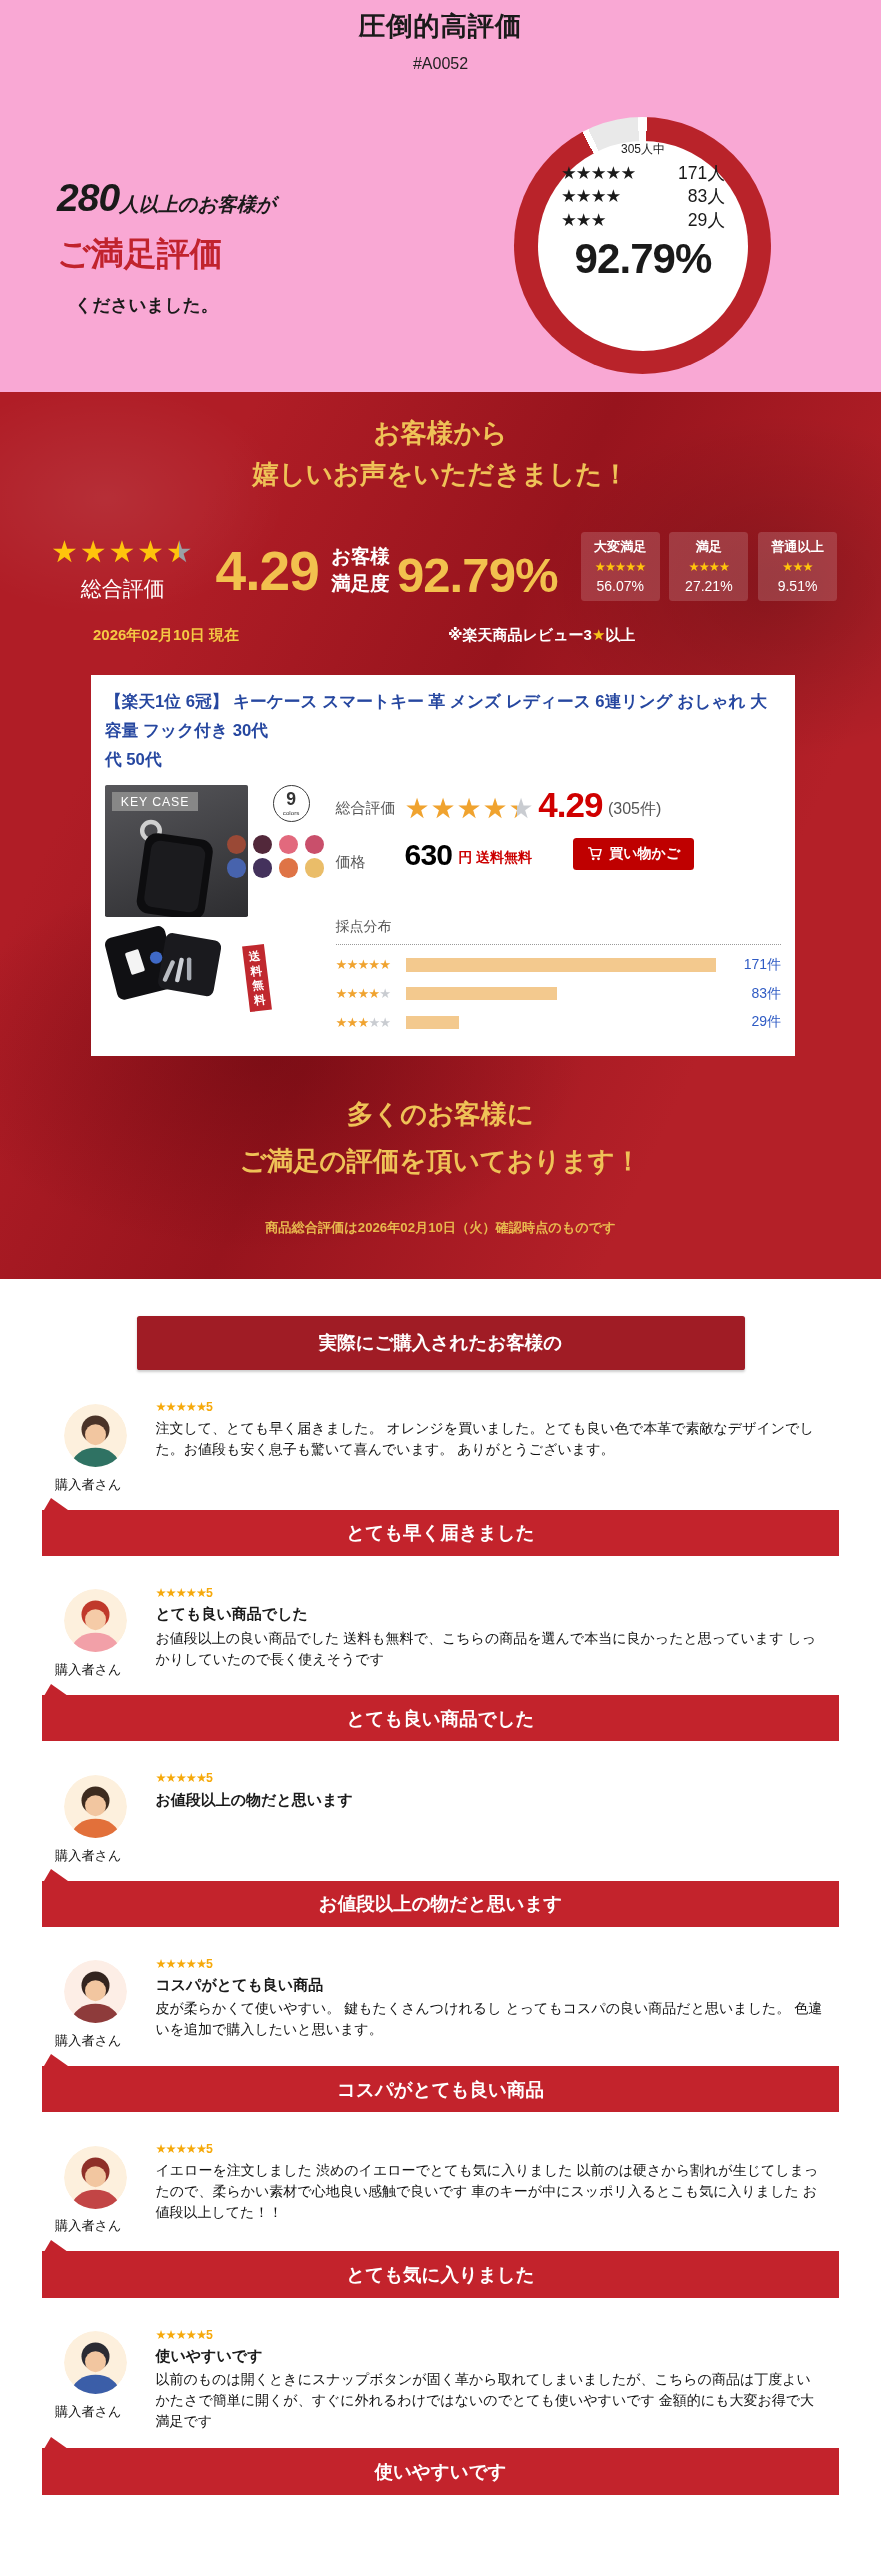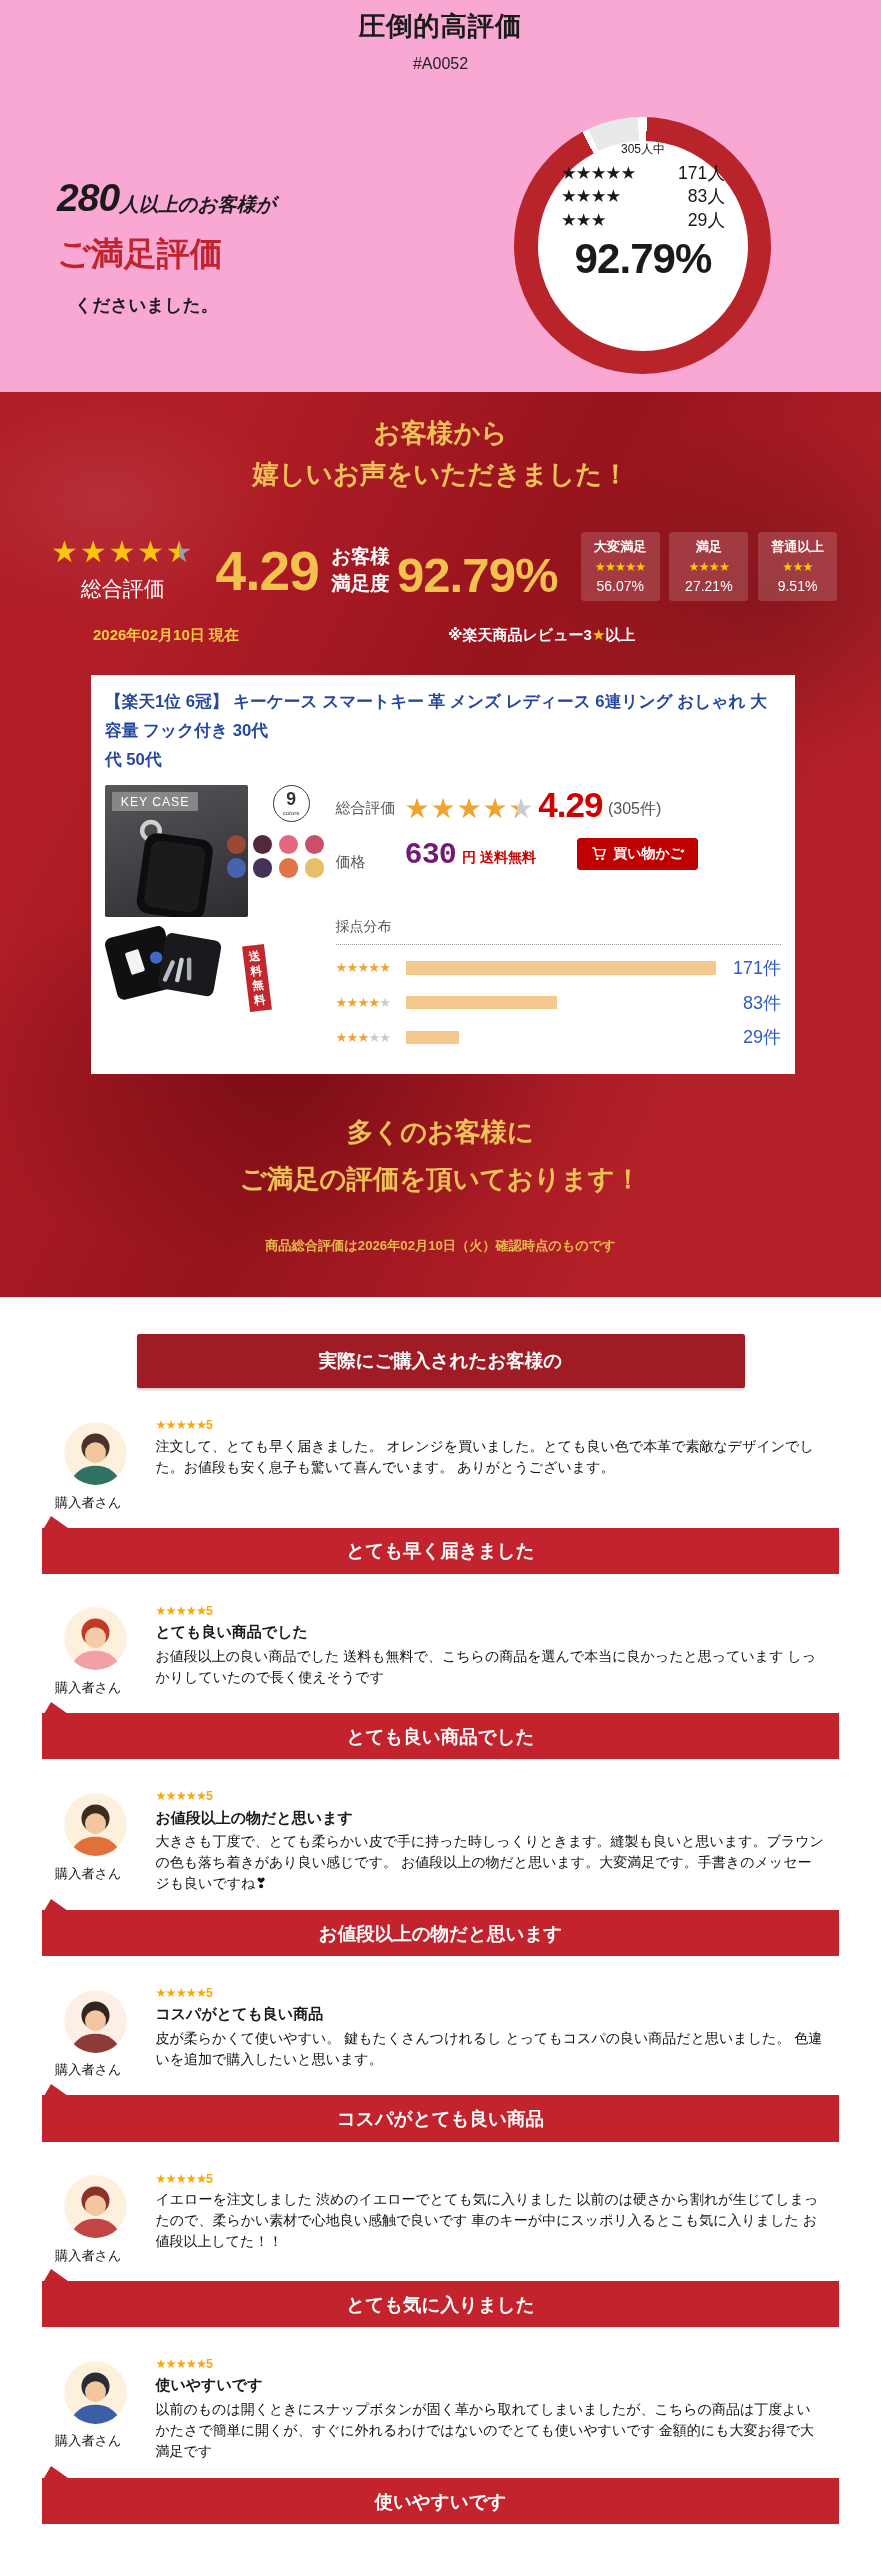--- a/index.html
+++ b/index.html
@@ -68,30 +68,30 @@
   .ship-badge { position:absolute; left:141px; top:21px; background:#c0282e; color:#fff; font-size:11.5px; font-weight:bold; line-height:1.25; padding:4.4px 5.3px; transform:rotate(-7deg); text-align:center; }
   .card-details { flex:1; padding-left:10.6px; }
   .cd-row1 { display:flex; align-items:flex-end; }
   .cd-label { font-size:15px; color:#555; width:69px; flex:none; }
   .cd-row1 .cd-label { margin-bottom:7px; }
   .cd-stars { font-size:28px; letter-spacing:0.9px; color:#f0a32f; white-space:nowrap; }
   .cd-star-part { background:linear-gradient(90deg,#f0a32f 30%,#c9ccd1 30%); -webkit-background-clip:text; background-clip:text; color:transparent; }
   .cd-score { font-size:35px; font-weight:bold; color:#d00000; letter-spacing:-0.9px; margin-left:3.5px; }
   .cd-count { font-size:16px; color:#555; margin:0 0 5.3px 5.3px; }
   .cd-row2 { display:flex; align-items:flex-end; margin-top:12.3px; }
-  .cd-price { font-size:30px; font-weight:bold; color:#701a75; letter-spacing:-0.9px;font-family:Liberation Mono, monospace; }
+  .cd-price { font-size:30px; font-weight:bold; color:#000000; letter-spacing:-0.9px; }
   .cd-price-unit { font-size:14px; font-weight:bold; color:#cc0001; margin:0 0 4.4px 6.2px; }
   .cart-btn { display:flex; align-items:center; gap:6.2px; background:#bf0000; color:#fff; border:none; border-radius:3.5px; font-size:14px; font-weight:bold; padding:7px 14px; margin:0 0 1.8px 41px; cursor:pointer; }
   .cd-dist-label { font-size:14px; color:#555; margin-top:46px; }
   .cd-dist { border-top:0.9px dotted #9a9a9a; margin-top:8.8px; padding-top:10.6px; }
   .dist-row { display:flex; align-items:center; margin-bottom:10.6px; }
   .dist-stars { font-size:13.2px; letter-spacing:-0.9px; width:63px; flex:none; }
   .ds-on { color:#f0a32f; } .ds-off { color:#c9ccd1; }
   .dist-bar { height:13.2px; background:#f3c98e; margin-left:7px; }
-  .dist-count { margin-left:auto; font-size:18px; color:#2f5bc4; }
+  .dist-count { margin-left:auto; font-size:14px; color:#2f5bc4; }
 
   
   .hero-outro { text-align:center; color:#efc257; font-weight:bold; font-size:26.4px; line-height:1.8; margin-top:35px; }
   .hero-footnote { text-align:center; color:#e8b84e; font-size:13.2px; font-weight:bold; margin-top:33px; padding-bottom:42px; }
 
   
   .reviews { padding-top:37px; }
   .rv-header { width:608px; margin:0 auto; background:#a01c25; color:#fff; text-align:center; font-weight:bold; font-size:18.5px; line-height:1.7; padding:11.5px 0; border-radius:2.6px; box-shadow:0 1.8px 2.6px rgba(0,0,0,.2); }
   .review { margin-top:30px; }
   .rv-main { display:flex; padding:0 56px 0 55px; }
@@ -341,21 +341,20 @@
             <ellipse class="av-top" cx="36" cy="70" rx="27" ry="20" fill="#e2703a"></ellipse>
             <circle class="av-hair" cx="36" cy="29" r="16" fill="#3d2b1f"></circle>
             <circle class="av-head" cx="36" cy="35" r="12" fill="#f2c6a0"></circle>
           </svg>
         </div>
         <div class="rv-buyer">購入者さん</div>
       </div>
       <div class="rv-content">
         <div class="rv-stars">★★★★★5</div>
         <div class="rv-title">お値段以上の物だと思います</div>
-        <div class="rv-body">大きさも丁度で、とても柔らかい皮で手に持った時しっくりときます。縫製も良いと思います。ブラウンの色も落ち着きがあり良い感じです。 お値段以上の物だと思います。大変満足です。手書きのメッセージも良いですね❣</div>
       </div>
     </div>
     <div class="rv-banner">お値段以上の物だと思います</div>
   </div>
 
   <div class="review">
     <div class="rv-main">
       <div class="rv-avatar-col">
         <div class="rv-avatar">
           <svg width="63" height="63" viewBox="0 0 72 72">

